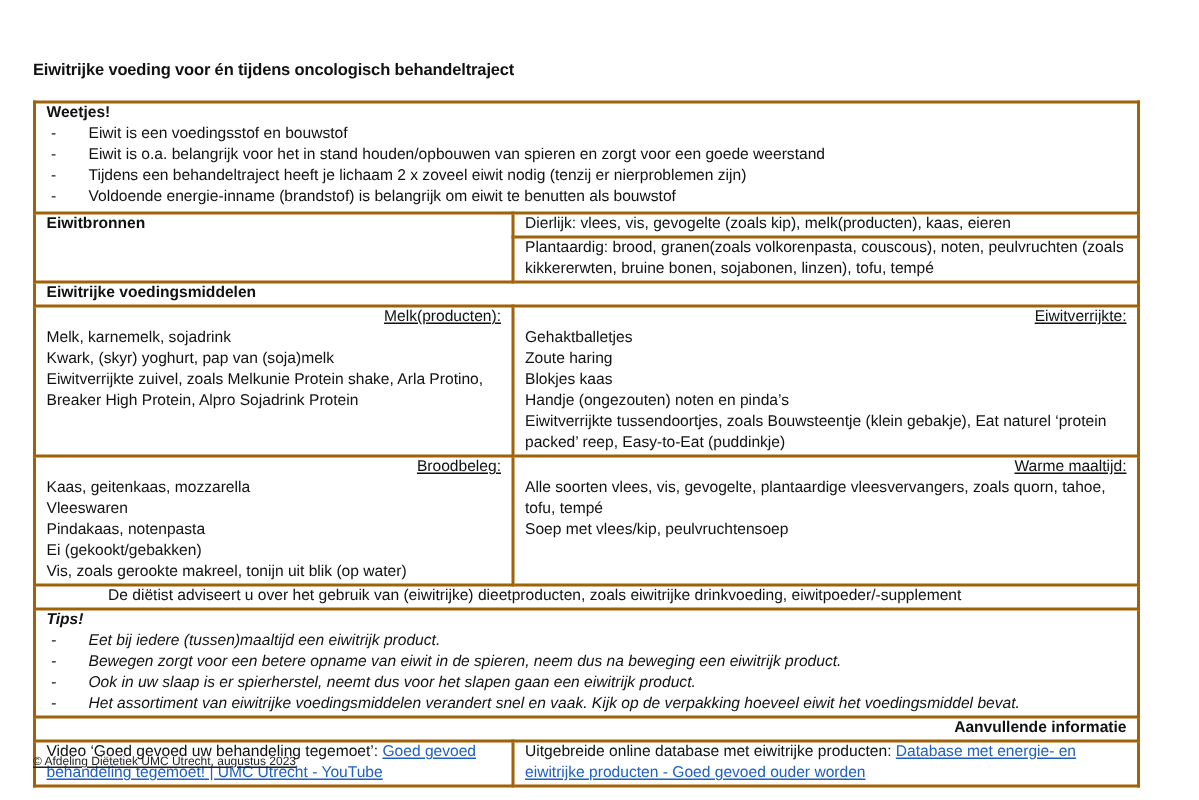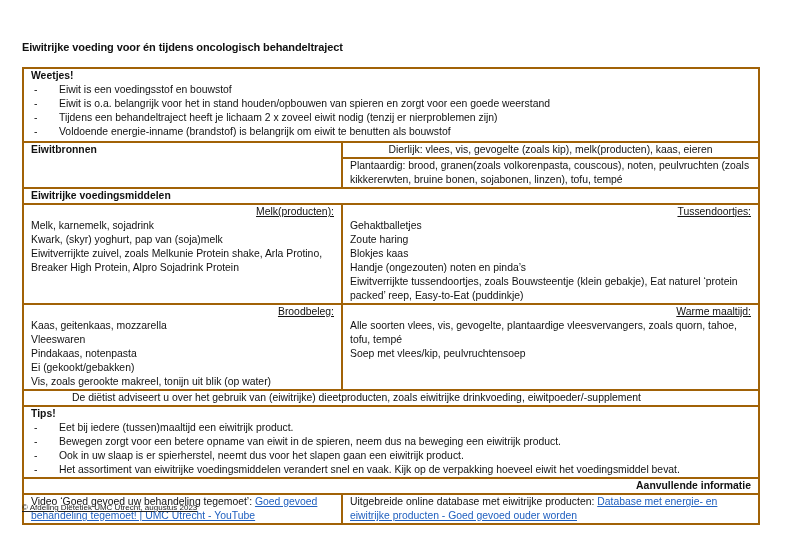--- a/index.html
+++ b/index.html
@@ -47,39 +47,39 @@
           </div>
       <div class="bullet">
             <span class="dash">-</span>
             <span>Voldoende energie-inname (brandstof) is belangrijk om eiwit te benutten als bouwstof</span>
           </div>
     </td>
   </tr>
 
   <tr>
     <td rowspan="2" class="b">Eiwitbronnen</td>
-    <td style="height:14px;text-align:center;">Dierlijk: vlees, vis, gevogelte (zoals kip), melk(producten), kaas, eieren</td>
+    <td style="height:14px;">Dierlijk: vlees, vis, gevogelte (zoals kip), melk(producten), kaas, eieren</td>
   </tr>
   <tr>
     <td style="height:28px;">Plantaardig: brood, granen(zoals volkorenpasta, couscous), noten, peulvruchten (zoals kikkererwten, bruine bonen, sojabonen, linzen), tofu, tempé</td>
   </tr>
 
   <tr>
     <td colspan="2" class="b" style="height:14px;">Eiwitrijke voedingsmiddelen</td>
   </tr>
 
   <tr>
     <td style="height:95px;">
       <span class="u line">Melk(producten):</span>
       <span class="line">Melk, karnemelk, sojadrink</span>
       <span class="line">Kwark, (skyr) yoghurt, pap van (soja)melk</span>
       <span class="wrap">Eiwitverrijkte zuivel, zoals Melkunie Protein shake, Arla Protino, Breaker High Protein, Alpro Sojadrink Protein</span>
     </td>
     <td>
-      <span class="u line">Tussendoortjes:</span>
+      <span class="u line">Eiwitverrijkte:</span>
       <span class="line">Gehaktballetjes</span>
       <span class="line">Zoute haring</span>
       <span class="line">Blokjes kaas</span>
       <span class="line">Handje (ongezouten) noten en pinda’s</span>
       <span class="wrap">Eiwitverrijkte tussendoortjes, zoals Bouwsteentje (klein gebakje), Eat naturel ‘protein packed’ reep, Easy-to-Eat (puddinkje)</span>
     </td>
   </tr>
 
   <tr>
     <td style="height:82px;">
@@ -95,21 +95,21 @@
       <span class="wrap">Alle soorten vlees, vis, gevogelte, plantaardige vleesvervangers, zoals quorn, tahoe, tofu, tempé</span>
       <span class="line">Soep met vlees/kip, peulvruchtensoep</span>
     </td>
   </tr>
 
   <tr>
     <td colspan="2" style="height:14px;padding-left:48px;">De diëtist adviseert u over het gebruik van (eiwitrijke) dieetproducten, zoals eiwitrijke drinkvoeding, eiwitpoeder/-supplement</td>
   </tr>
 
   <tr>
-    <td colspan="2" style="height:68px;">
+    <td colspan="2" style="height:68px;font-style:italic;">
       <div class="b">Tips!</div>
       <div class="bullet">
             <span class="dash">-</span>
             <span>Eet bij iedere (tussen)maaltijd een eiwitrijk product.</span>
           </div>
       <div class="bullet">
             <span class="dash">-</span>
             <span>Bewegen zorgt voor een betere opname van eiwit in de spieren, neem dus na beweging een eiwitrijk product.</span>
           </div>
       <div class="bullet">

